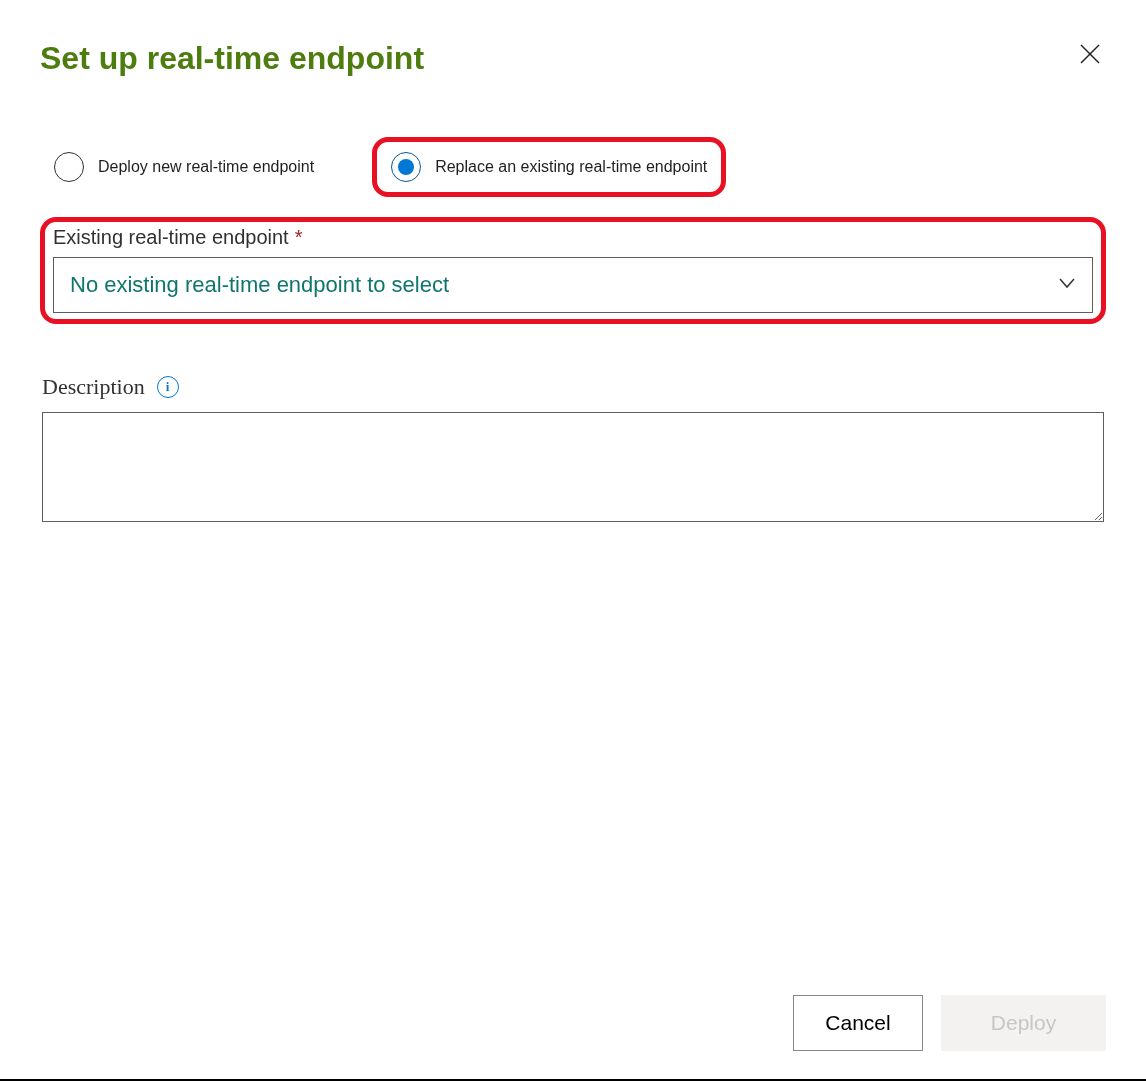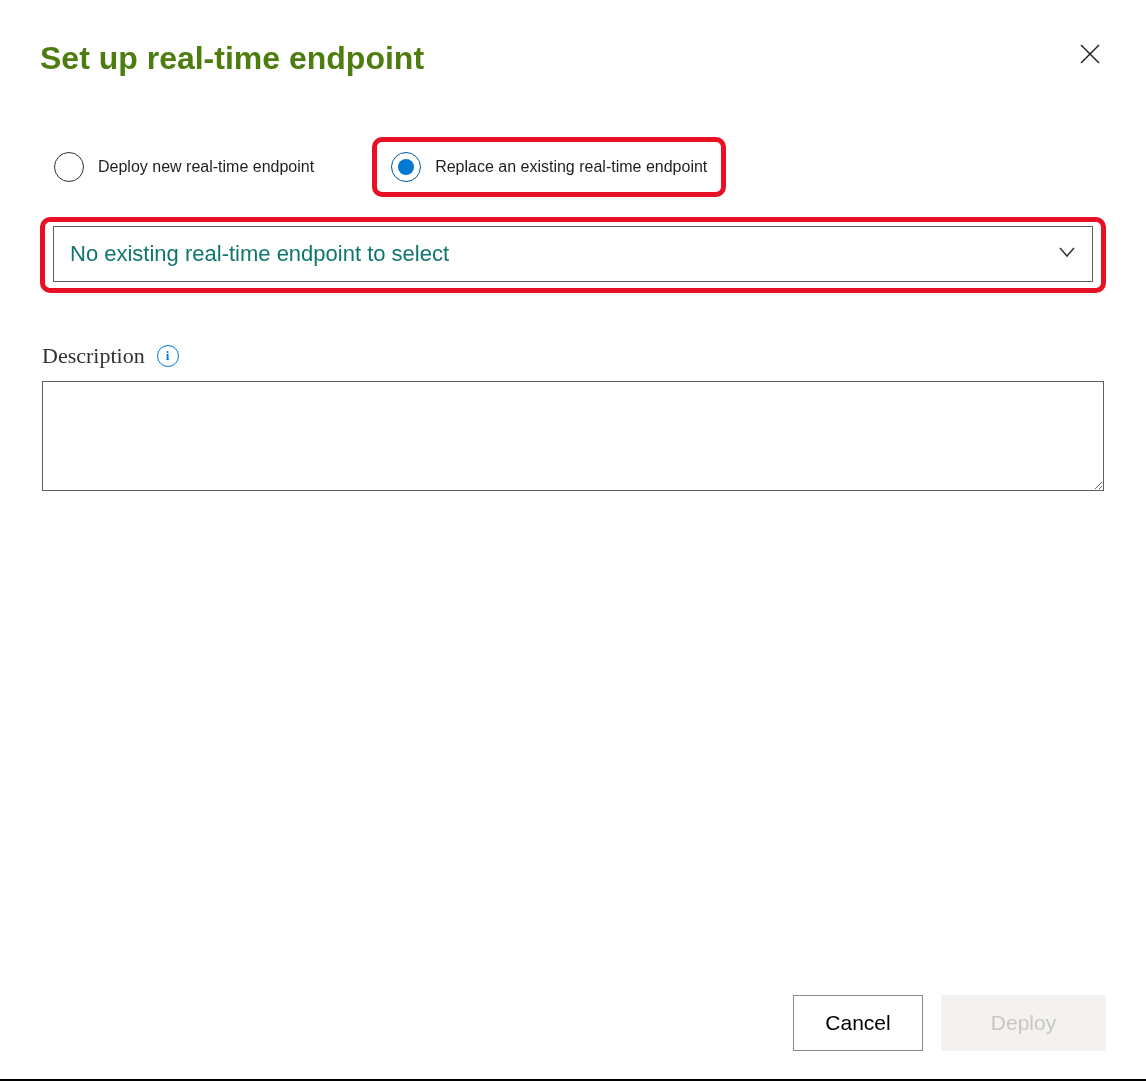--- a/index.html
+++ b/index.html
@@ -74,21 +74,21 @@
       border-color: #005a9e;
     }
     .radio-dot {
       width: 16px;
       height: 16px;
       background: #0078d4;
       border-radius: 50%;
     }
     .highlight-red {
       border: 5px solid #e81123;
-      border-radius: 10px;
+      border-radius: 16px;
     }
     .field-section {
       padding: 4px 8px 6px 8px;
       margin-bottom: 50px;
     }
     .field-label-row {
       display: flex;
       align-items: center;
       gap: 6px;
       margin-bottom: 8px;
@@ -208,20 +208,24 @@
     </label>
     <label class="radio-option highlight-red">
       <span class="radio-circle selected">
         <span class="radio-dot"></span>
       </span>
       <span>Replace an existing real-time endpoint</span>
     </label>
   </div>
 
   <div class="field-section highlight-red">
+    <div class="field-label-row">
+      <span>Existing real-time endpoint</span>
+      <span class="required-star">*</span>
+    </div>
     <div class="dropdown">
       <span>No existing real-time endpoint to select</span>
       <span>
         <svg class="chevron-down" viewBox="0 0 18 18">
             <polyline points="2,5 9,13 16,5" fill="none" stroke="#323130" stroke-width="1.5"></polyline>
           </svg>
       </span>
     </div>
   </div>
 

